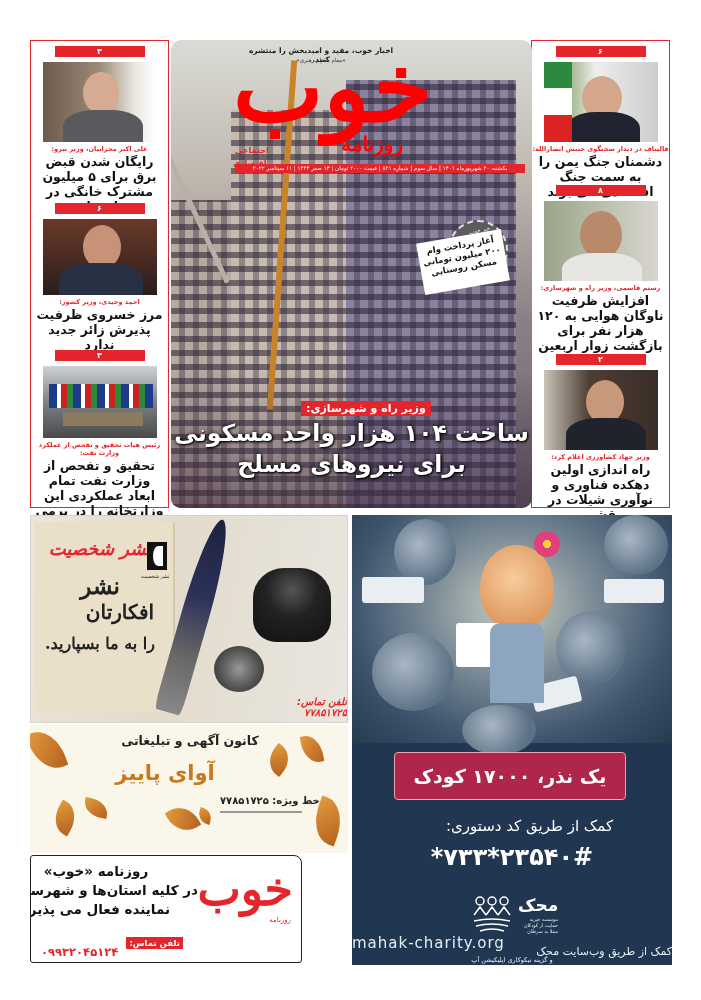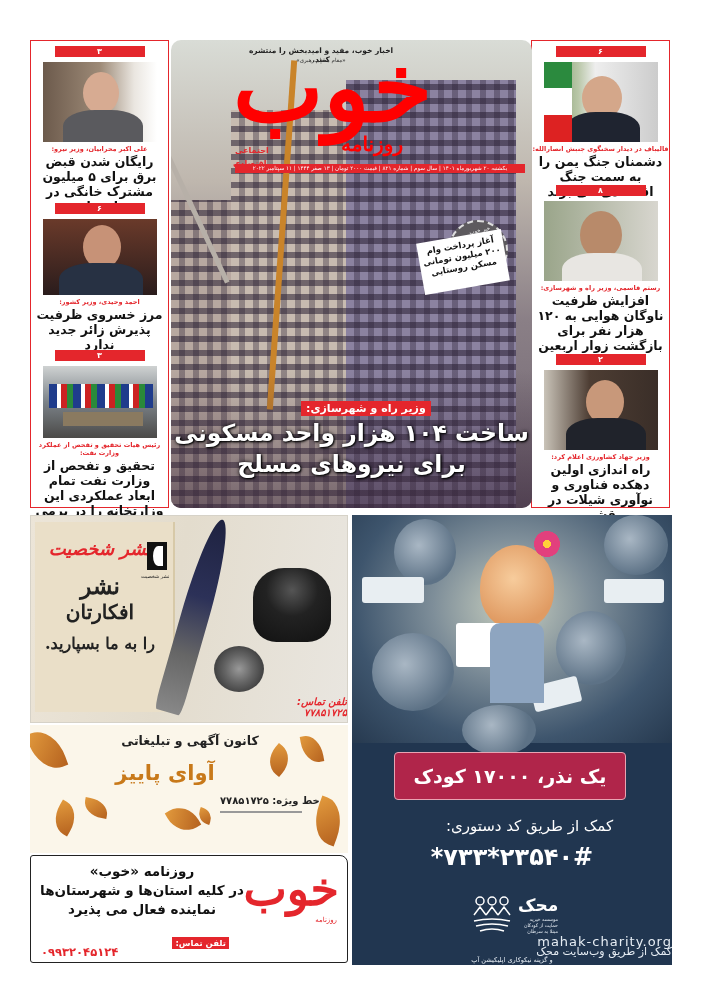--- a/index.html
+++ b/index.html
@@ -50,42 +50,42 @@
   .pen-phone { position: absolute; left: 228px; top: 180px; font-size: 10px; color: #e4262c; font-weight: bold; font-style: italic; }
 
   .ad-autumn { left: 30px; top: 725px; width: 318px; height: 128px; background: #fbf6ea; }
   .leaf { position: absolute; border-radius: 0 80% 0 80%; background: linear-gradient(135deg, #e29a3d, #b5621f); }
   .autumn-title { position: absolute; top: 8px; left: 60px; width: 200px; text-align: center; font-size: 12.5px; font-weight: bold; color: #222; }
   .autumn-brand { position: absolute; top: 36px; left: 70px; width: 130px; text-align: center; font-size: 21px; font-weight: bold;
                   color: #c8791a; }
   .autumn-line { position: absolute; top: 70px; left: 190px; font-size: 10px; color: #222; font-weight: bold; }
   .autumn-underline { position: absolute; top: 86px; left: 190px; width: 82px; height: 1.5px; background: #999; }
 
-  .ad-agent { left: 30px; top: 855px; width: 318px; height: 108px; border: 1.5px solid #222; border-radius: 3px 8px 3px 3px; background: #fff; }
+  .ad-agent { left: 30px; top: 855px; width: 272px; height: 108px; border: 1.5px solid #222; border-radius: 3px 8px 3px 3px; background: #fff; }
   .agent-lines { position: absolute; right: 100px; top: 6px; width: 210px; text-align: center; font-size: 13.5px; line-height: 19px; font-weight: bold; color: #111; }
   .agent-logo { position: absolute; right: 8px; top: 10px; font-family: "DejaVu Serif", serif; font-size: 46px; font-weight: bold; color: #e4262c; line-height: 46px; }
   .agent-logo-sub { position: absolute; right: 10px; top: 60px; font-size: 7px; color: #e4262c; }
   .agent-call { position: absolute; right: 118px; top: 81px; background: #e4262c; color: #fff; font-size: 8.5px; padding: 1px 3px; font-weight: bold; }
   .agent-phone { position: absolute; left: 10px; top: 89px; font-size: 11.5px; font-weight: bold; color: #e4262c; letter-spacing: 1px; direction: ltr; }
 
   .ad-charity { left: 352px; top: 515px; width: 320px; height: 450px; background: #213650; }
   .charity-art { position: absolute; left: 0; top: 0; width: 320px; height: 228px;
                  background: radial-gradient(ellipse at 50% 40%, #c8cfbf 0%, #7e8e99 35%, #3e556d 70%, #26394f 100%); }
   .kid { position: absolute; border-radius: 50%; background: radial-gradient(circle at 40% 40%, #a9b7c4, #5d7286 70%); }
   .kid-main { position: absolute; left: 128px; top: 30px; width: 74px; height: 84px; border-radius: 50% 50% 45% 45%; background: radial-gradient(circle at 45% 40%, #f7cc9c, #e09b63 70%); }
   .flower { position: absolute; left: 180px; top: 14px; width: 30px; height: 30px; border-radius: 50%; background: radial-gradient(circle, #ffd23a 0 18%, #e2407d 20% 60%, transparent 62%); }
   .box { position: absolute; background: #e8eef2; border-radius: 3px; }
   .charity-pill { position: absolute; left: 42px; top: 237px; width: 232px; height: 48px; background: #b0254a; border: 1.5px solid #e9a3b2; border-radius: 4px;
                   color: #fff; font-size: 19px; font-weight: bold; text-align: center; line-height: 46px; }
   .charity-help { position: absolute; top: 302px; left: 0; right: 0; text-align: center; color: #fff; font-size: 15px; padding-left: 35px; }
   .charity-code { position: absolute; top: 328px; left: 0; right: 0; text-align: center; color: #fff; font-size: 24px; font-weight: bold; direction: ltr; letter-spacing: 2px; }
   .charity-logo-mark { position: absolute; left: 118px; top: 380px; width: 44px; height: 40px; }
   .charity-logo-name { position: absolute; left: 166px; top: 380px; color: #fff; font-size: 17px; font-weight: bold; }
   .charity-logo-sub { position: absolute; left: 166px; top: 402px; color: #dfe6ee; font-size: 4.8px; line-height: 6px; width: 40px; }
-  .charity-url { position: absolute; top: 419px; left: 0; right: 0; text-align: right; color: #e6edf4; font-size: 13px; letter-spacing: 1px; direction: ltr; }
+  .charity-url { position: absolute; top: 419px; left: 0; right: 0; text-align: left; color: #e6edf4; font-size: 15px; letter-spacing: 1px; direction: ltr; }
   .charity-web { position: absolute; top: 430px; left: 0; right: 0; text-align: right; color: #e6edf4; font-size: 11px; }
   .charity-app { position: absolute; top: 441px; left: 0; right: 0; text-align: center; color: #e6edf4; font-size: 6.5px; }
 </style>
 </head>
 <body>
 
 <div class="side-col" style="left:531px; top:40px; width:139px; height:468px;">
   <div class="story" style="top:5px;">
     <div class="page-tag">۶</div>
     <div class="story-photo" style="background:linear-gradient(90deg,#6c8a59 0%,#b9c7a8 30%,#eee 45%,#ccc 100%);">
@@ -177,21 +177,21 @@
   <div class="main-headline">
     <div>ساخت ۱۰۴ هزار واحد مسکونی</div>
     <div>برای نیروهای مسلح</div>
   </div>
 </div>
 
 <div class="ad ad-pen">
   <div class="paper"></div>
   <div class="pen-text" style="top:22px; font-size:18px; color:#e4262c; font-style:italic;">نشر شخصیت</div>
   <div class="pen-text" style="top:56px; font-size:23px;">نشر</div>
-  <div class="pen-text" style="top:84px; font-size:20px;">افکارتان</div>
+  <div class="pen-text" style="top:84px; font-size:20px;margin-left:20px;">افکارتان</div>
   <div class="pen-text" style="top:118px; font-size:16px;">را به ما بسپارید.</div>
   <div class="pub-logo"></div>
   <div class="abs" style="left:110px; top:57px; font-size:5px; color:#222;">نشر شخصیت</div>
   <div class="quill"></div>
   <div class="inkwell"></div>
   <div class="lid"></div>
   <div class="pen-phone">
     <span>تلفن تماس:</span>
     <span>۷۷۸۵۱۷۲۵</span>
   </div>

